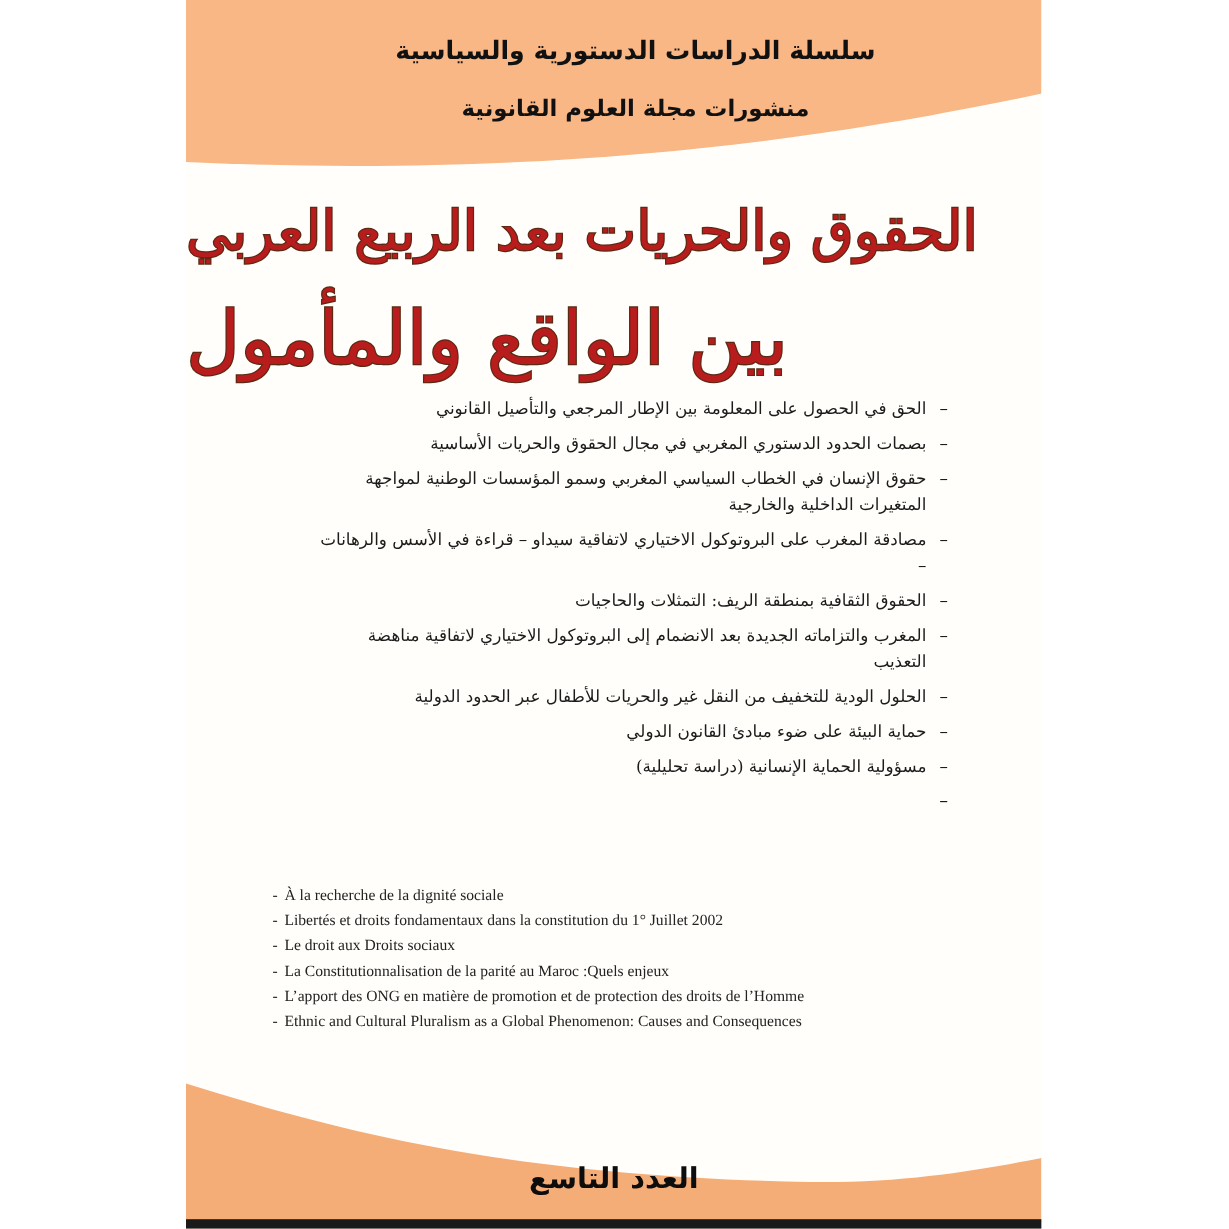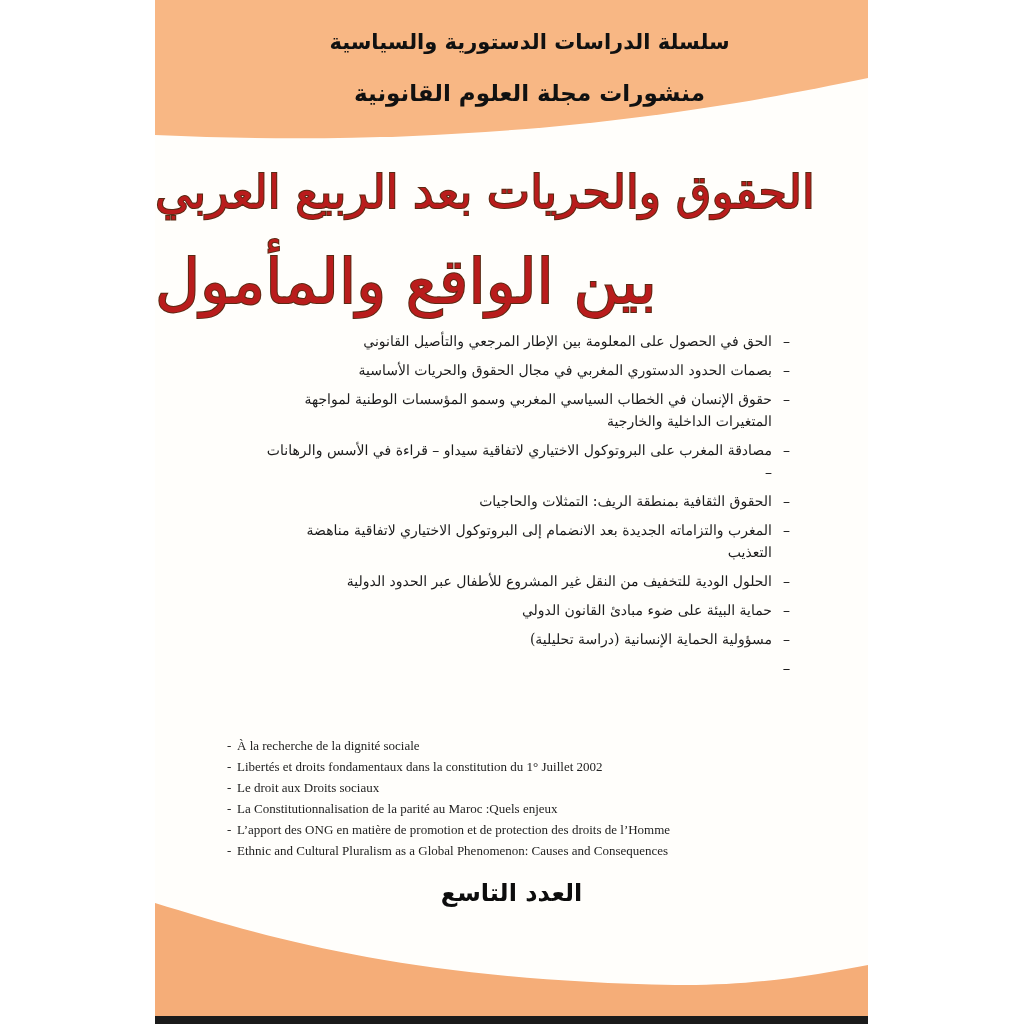--- a/index.html
+++ b/index.html
@@ -18,21 +18,21 @@
     position:absolute; left:0; top:895px; width:713px; height:124px;
   }
   .dark-strip {
     position:absolute; left:0; top:1016px; width:713px; height:8px; background:#1a1a1a;
   }
   .series-line {
     position:absolute; left:0; width:713px; text-align:center; direction:rtl;
     font-family: "DejaVu Sans", sans-serif; font-weight:bold; color:#111;margin-left:18px;
   }
   .series-1 { top:30px; font-size:21px; }
-  .series-2 { top:80px; font-size:23px; }
+  .series-2 { top:80px; font-size:19px; }
   .main-title {
     position:absolute; left:0; width:713px; text-align:left; direction:rtl;
     font-family: "DejaVu Sans", sans-serif; font-weight:normal; color:#b91c1c;
     -webkit-text-stroke:2px #5a2a14; paint-order: stroke fill;
     letter-spacing:0px;
   }
   .title-1 { top:165px; font-size:46px; }
   .title-2 { top:245px; font-size:62px; }
   .ar-list {
     position:absolute; left:105px; top:330px; width:530px; direction:rtl;
@@ -42,21 +42,21 @@
   .ar-list li { position:relative; padding-right:18px; margin-bottom:7px; text-align:right; }
   .ar-list li .dash { position:absolute; right:0; top:0; }
   .fr-list {
     position:absolute; left:72px; top:738px; width:560px; direction:ltr;
     list-style:none; margin:0; padding:0;
     font-family: "Liberation Serif", serif; font-size:13px; color:#222; line-height:15px;
   }
   .fr-list li { position:relative; padding-left:10px; margin-bottom:6px; }
   .fr-list li .dash { position:absolute; left:0; top:0; }
   .issue {
-    position:absolute; left:0; top:879px; width:713px; text-align:center; direction:rtl;
+    position:absolute; left:0; top:968px; width:713px; text-align:center; direction:rtl;
     font-family: "DejaVu Sans", sans-serif; font-weight:bold; font-size:24px; color:#0d0d0d;
   }
 </style>
 </head>
 <body>
 
 <div class="page">
 
   <svg class="band-top" viewBox="0 0 713 160" preserveAspectRatio="none">
     <path d="M0,0 L713,0 L713,78 C560,110 330,150 0,135 Z" fill="#f8b784"></path>
@@ -68,21 +68,21 @@
   <div class="main-title title-1">الحقوق والحريات بعد الربيع العربي</div>
   <div class="main-title title-2">بين الواقع والمأمول</div>
 
   <ul class="ar-list">
     <li><span class="dash">–</span><span>الحق في الحصول على المعلومة بين الإطار المرجعي والتأصيل القانوني</span></li>
     <li><span class="dash">–</span><span>بصمات الحدود الدستوري المغربي في مجال الحقوق والحريات الأساسية</span></li>
     <li><span class="dash">–</span><span>حقوق الإنسان في الخطاب السياسي المغربي وسمو المؤسسات الوطنية لمواجهة المتغيرات الداخلية والخارجية</span></li>
     <li><span class="dash">–</span><span>مصادقة المغرب على البروتوكول الاختياري لاتفاقية سيداو – قراءة في الأسس والرهانات –</span></li>
     <li><span class="dash">–</span><span>الحقوق الثقافية بمنطقة الريف: التمثلات والحاجيات</span></li>
     <li><span class="dash">–</span><span>المغرب والتزاماته الجديدة بعد الانضمام إلى البروتوكول الاختياري لاتفاقية مناهضة التعذيب</span></li>
-    <li><span class="dash">–</span><span>الحلول الودية للتخفيف من النقل غير المشروع للأطفال عبر الحدود الدولية</span></li>
+    <li><span class="dash">–</span><span>الحلول الودية للتخفيف من النقل غير والحريات للأطفال عبر الحدود الدولية</span></li>
     <li><span class="dash">–</span><span>حماية البيئة على ضوء مبادئ القانون الدولي</span></li>
     <li><span class="dash">–</span><span>مسؤولية الحماية الإنسانية (دراسة تحليلية)</span></li>
     <li><span class="dash">–</span></li>
     <li><span class="dash">–</span></li>
   </ul>
 
   <ul class="fr-list">
     <li><span class="dash">-</span><span>À la recherche de la dignité sociale</span></li>
     <li><span class="dash">-</span><span>Libertés et droits fondamentaux dans la constitution du 1° Juillet 2002</span></li>
     <li><span class="dash">-</span><span>Le droit aux Droits sociaux</span></li>

